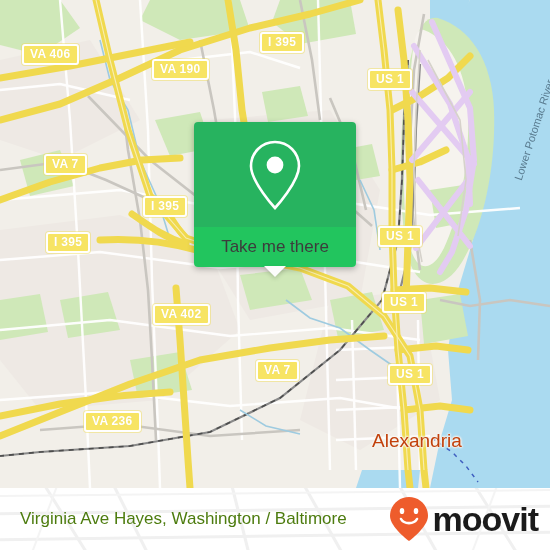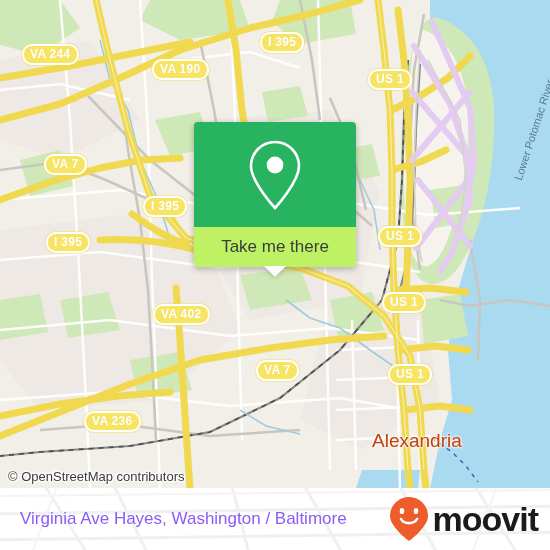--- a/index.html
+++ b/index.html
@@ -10,21 +10,21 @@
   
   #map{position:absolute;left:0;top:0;width:550px;height:488px;overflow:hidden;background:#f2efe9;}
 
   .map-svg{position:absolute;left:0;top:0;}
 
   
   .shield{
     position:absolute;
     background:#f7e463;
     border:2px solid #ffffff;
-    border-radius:10px;
+    border-radius:3px;
     color:#ffffff;
     font-size:12px;
     font-weight:bold;
     font-family:"Liberation Sans",sans-serif;
     padding:1px 6px 2px 6px;
     line-height:14px;
     white-space:nowrap;
     letter-spacing:0.3px;
     box-shadow:0 0 0 1px rgba(240,220,80,0.45);
     text-shadow:0 0 1px rgba(0,0,0,0.06);
@@ -81,21 +81,21 @@
   }
   #popup-head{
     background:#27b35f;
     height:105px;
     border-radius:4px 4px 0 0;
     display:flex;
     align-items:center;
     justify-content:center;
   }
   #popup-body{
-    background:#bef264;
+    background:#22c55e;
     height:40px;
     border-radius:0 0 4px 4px;
     display:flex;
     align-items:center;
     justify-content:center;
     position:relative;
   }
   #popup-label{
     font-size:17px;
     color:#3c3c3c;
@@ -123,21 +123,21 @@
     overflow:hidden;
   }
   #footer-watermark{position:absolute;left:0;top:0;opacity:1;}
   #footer-title{
     position:absolute;
     left:20px;
     top:0;
     height:62px;
     display:flex;align-items:center;
     font-size:17px;
-    color:#8b5cf6;
+    color:#4d7c0f;
     font-family:"Liberation Sans",sans-serif;
     white-space:nowrap;
   }
   #brand{
     position:absolute;
     right:12px;
     top:0;height:62px;
     display:flex;align-items:center;gap:4px;
   }
   #brand-name{
@@ -306,39 +306,38 @@
           <path d="M418,180 L470,246"></path>
         </g>
         <g stroke="#d6d2cb" stroke-width="1.6" fill="none">
           <path d="M420,50 L416,110 L414,170 L416,230 L422,262"></path>
           <path d="M428,60 L460,120 L466,180 L458,236"></path>
         </g>
 
       </g>
     </svg>
 
-    <div class="shield" style="left:22px;top:44px;">VA 244</div>
+    <div class="shield" style="left:22px;top:44px;">VA 406</div>
     <div class="shield" style="left:260px;top:32px;">I 395</div>
     <div class="shield" style="left:152px;top:59px;">VA 190</div>
     <div class="shield" style="left:368px;top:69px;">US 1</div>
     <div class="shield" style="left:44px;top:154px;">VA 7</div>
     <div class="shield" style="left:143px;top:196px;">I 395</div>
     <div class="shield" style="left:378px;top:226px;">US 1</div>
     <div class="shield" style="left:46px;top:232px;">I 395</div>
     <div class="shield" style="left:382px;top:292px;">US 1</div>
     <div class="shield" style="left:153px;top:304px;text-align:center;">VA 402</div>
     <div class="shield" style="left:256px;top:360px;">VA 7</div>
     <div class="shield" style="left:388px;top:364px;">US 1</div>
     <div class="shield" style="left:84px;top:411px;">VA 236</div>
 
     <div class="city-label" style="left:372px;top:430px;">Alexandria</div>
 
     <div class="river-label" style="left:512px;top:178px;">Lower Potomac River</div>
 
-    <div id="attribution">© OpenStreetMap contributors</div>
 
     <div id="popup">
       <div id="popup-head">
         <svg width="60" height="74" viewBox="0 0 60 74">
           <path d="M30 4 C16.7 4 6 14.7 6 28 C6 44 30 70 30 70 C30 70 54 44 54 28 C54 14.7 43.3 4 30 4 Z" fill="none" stroke="#ffffff" stroke-width="2.6"></path>
           <circle cx="30" cy="27" r="8.4" fill="#ffffff"></circle>
         </svg>
       </div>
       <div id="popup-body">
         <span id="popup-label">Take me there</span>

